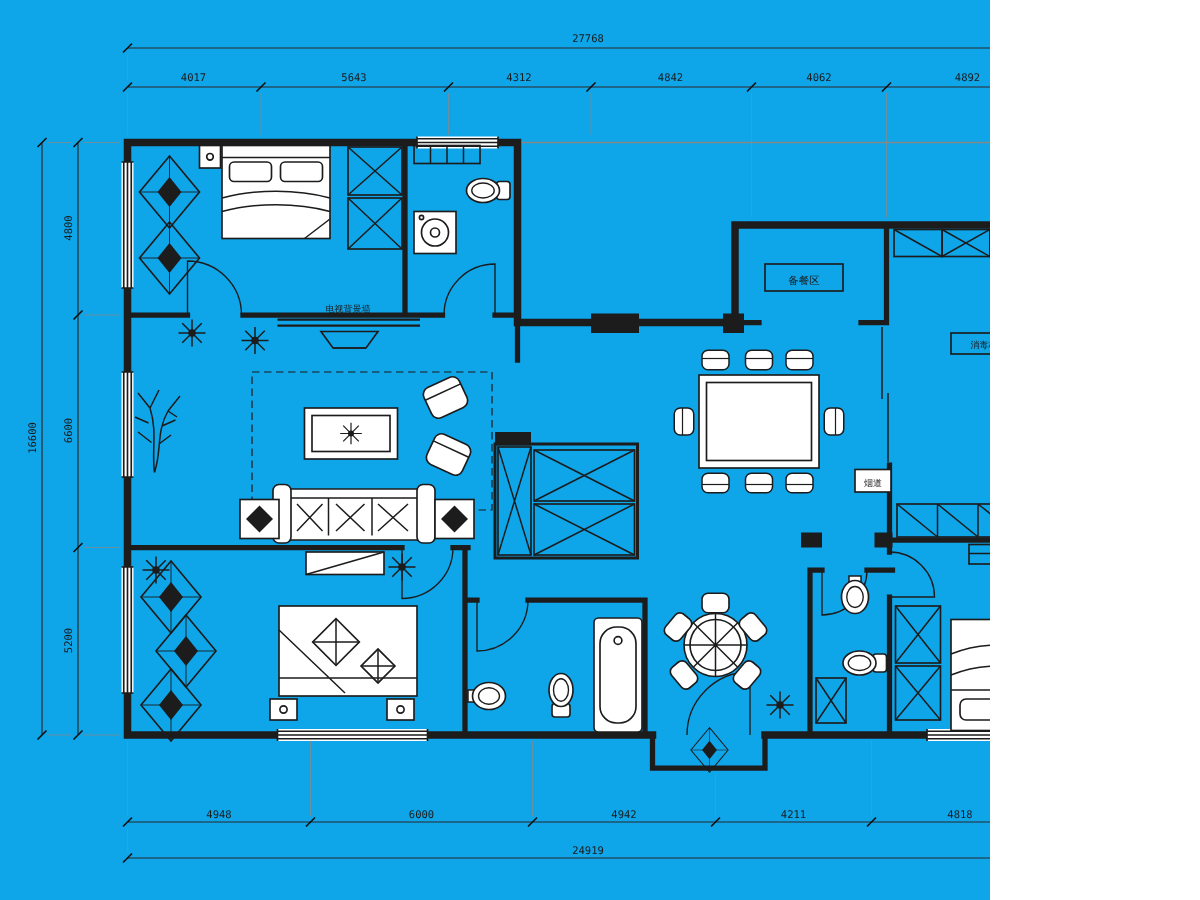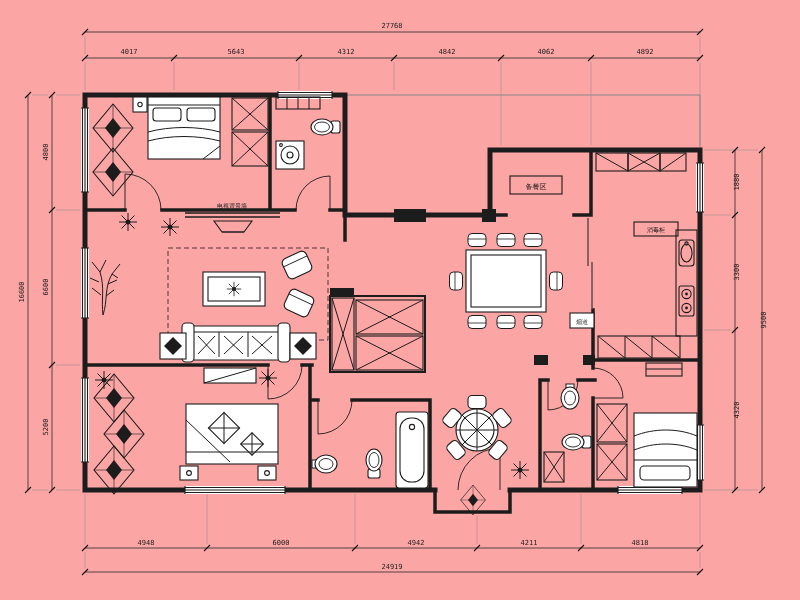--- a/index.html
+++ b/index.html
@@ -1,16 +1,16 @@
 <!DOCTYPE html>
 <html><head>
 <meta charset="utf-8">
 <style>
   html,body{margin:0;padding:0;background:#fff;}
-  .canvas{position:relative;width:800px;height:600px;background:#fca5a5;overflow:hidden;
+  .canvas{position:relative;width:660px;height:600px;background:#0ea5e9;overflow:hidden;
           font-family:"DejaVu Sans",sans-serif;}
   svg{position:absolute;left:0;top:0;}
   svg text{font-family:"DejaVu Sans Mono","DejaVu Sans",monospace;fill:#1b1b1b;}
   .wall{stroke:#1c1c1c;stroke-width:5;fill:none;stroke-linecap:square;}
   .iwall{stroke:#1c1c1c;stroke-width:3.5;fill:none;stroke-linecap:square;}
   .thin{stroke:#1c1c1c;stroke-width:1;fill:none;}
   .thin2{stroke:#1c1c1c;stroke-width:1.5;fill:none;}
   .furn{stroke:#1c1c1c;stroke-width:1.1;fill:#fff;}
   .furnn{stroke:#1c1c1c;stroke-width:1.1;fill:none;}
   .dim{stroke:#2a2a2a;stroke-width:0.8;fill:none;}

